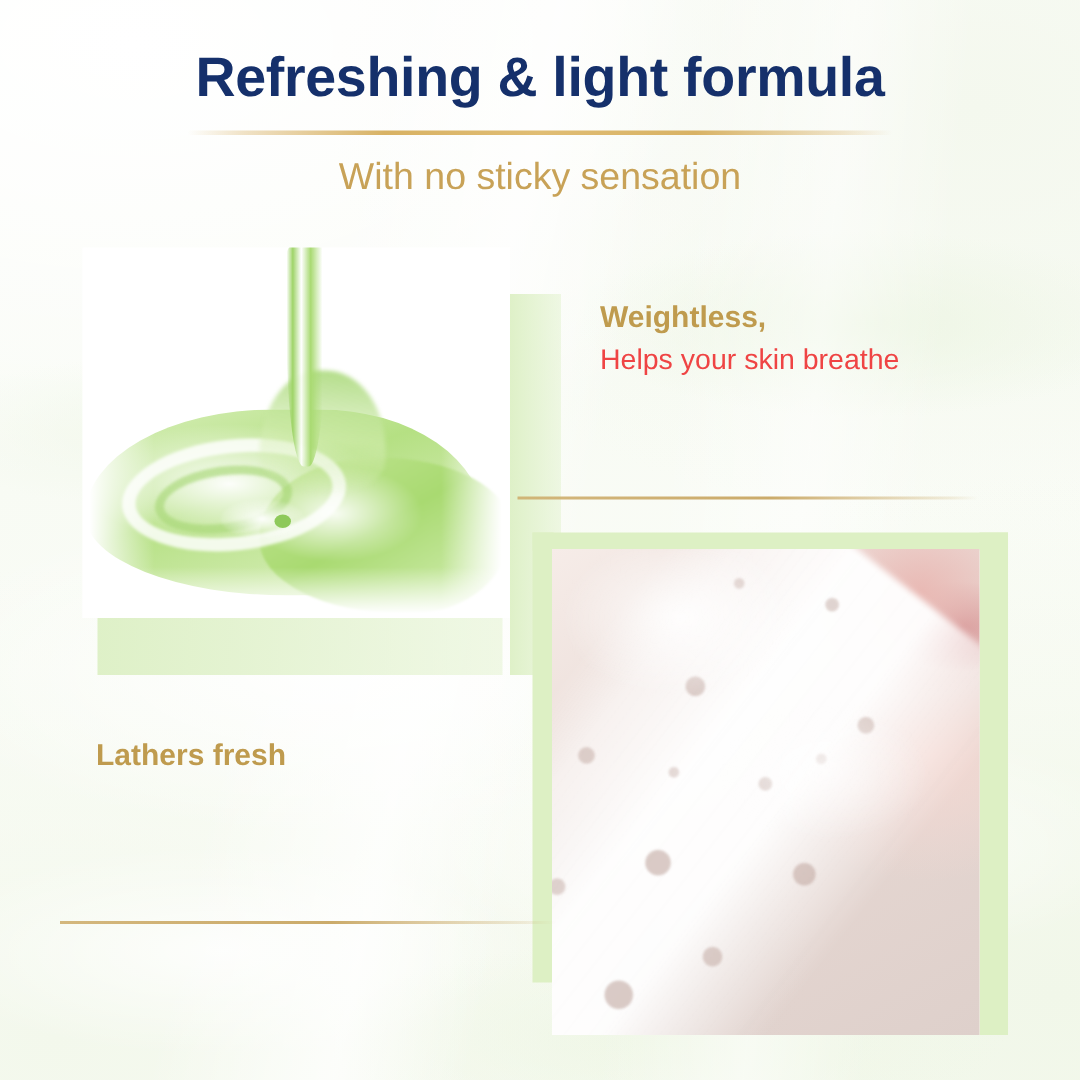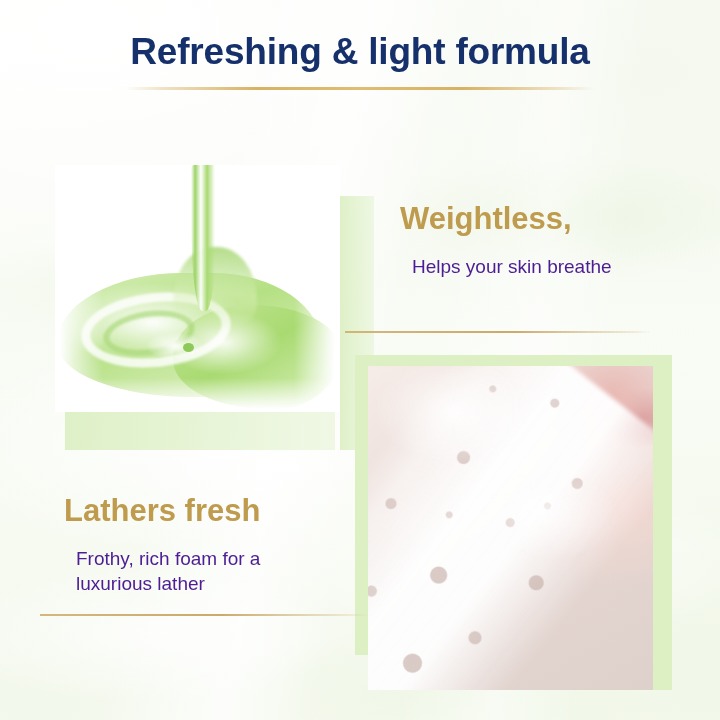--- a/index.html
+++ b/index.html
@@ -312,30 +312,30 @@
     background: linear-gradient(to right,
       rgba(205,171,104,0.85) 0%,
       #cbab6a 55%,
       rgba(203,171,106,0.2) 94%,
       rgba(203,171,106,0) 100%);
   }
 
   
   .feature-title {
     margin: 0;
-    font-size: 31px;
+    font-size: 20px;
     font-weight: bold;
     color: #bf9b4e;
     line-height: 1.22;
   }
   .feature-desc {
-    margin: 12px;
+    margin: 0;
     padding-top: 5px;
     font-size: 19px;
-    color: #4c1d95;
+    color: #ef4444;
     line-height: 1.3;
   }
   #feature-weightless {
     position: absolute;
     left: 400px;
     top: 200px;
     width: 285px;
   }
   #feature-lathers {
     position: absolute;
@@ -350,20 +350,21 @@
 <div id="stage">
 
   <div class="bg-layer bg-base"></div>
   <div class="bg-layer bg-swirl-a"></div>
   <div class="bg-layer bg-swirl-b"></div>
   <div class="bg-layer bg-sheen"></div>
 
   <div class="header">
     <h1 class="title">Refreshing &amp; light formula</h1>
     <div class="title-rule"></div>
+    <p class="subtitle">With no sticky sensation</p>
   </div>
 
   <div class="green-band soft" style="left:65px; top:408px; width:270px; height:42px;"></div>
   <div class="green-band soft" style="left:340px; top:196px; width:34px; height:254px;"></div>
 
   <div class="photo" id="photo-gel">
     <div class="gel-art">
       <div class="gel-pool"></div>
       <div class="gel-pool-2"></div>
       <div class="gel-ring"></div>
@@ -392,20 +393,16 @@
 
   <div class="photo" id="photo-foam">
     <div class="foam-skin"></div>
     <div class="foam-band"></div>
     <div class="foam-bubbles"></div>
     <div class="foam-soft"></div>
   </div>
 
   <div id="feature-lathers">
     <h2 class="feature-title">Lathers fresh</h2>
-    <p class="feature-desc">
-      <span>Frothy, rich foam for a</span><br>
-      <span>luxurious lather</span>
-    </p>
   </div>
   <div class="rule-gold" style="left:40px; top:614px; width:330px;"></div>
 
 </div>
 
 </body></html>

